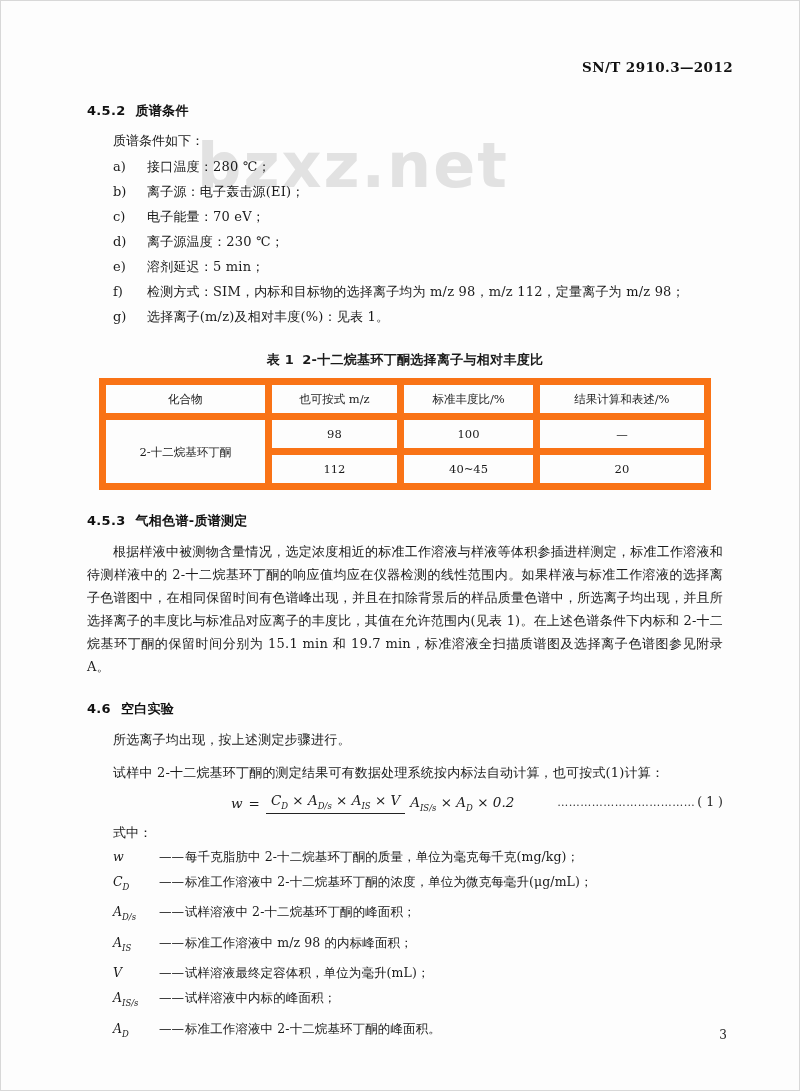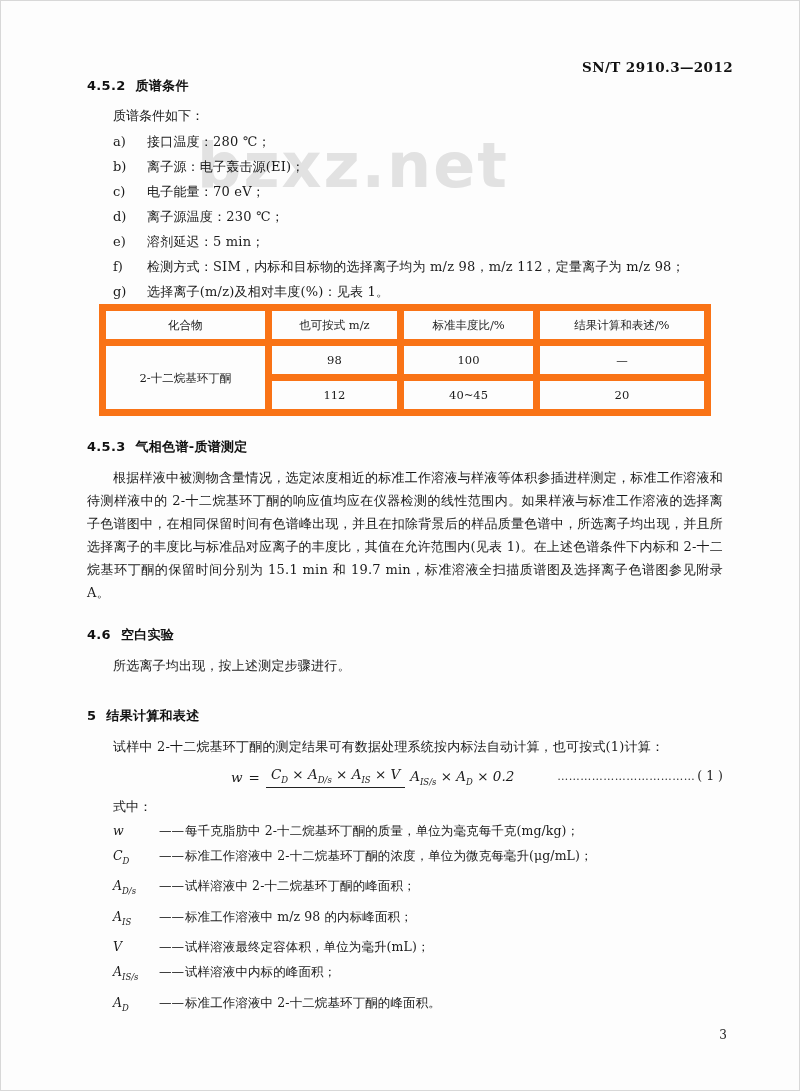--- a/index.html
+++ b/index.html
@@ -50,21 +50,21 @@
     font-size: 13.5px;
     font-weight: bold;
     letter-spacing: 0.4px;
     color: #111;
   }
 
   
   .body-region {
     position: absolute;
     left: 0;
-    top: 76px;
+    top: 101px;
     width: 800px;
     padding: 0 78px 0 86px;
   }
 
   h2.sec {
     font-family: "DejaVu Sans", "Liberation Sans", sans-serif;
     font-size: 13px;
     font-weight: bold;
     margin: 0 0 4px 0;
     color: #111;
@@ -242,20 +242,23 @@
       <li>
         <span class="mk">f)</span>
         <span class="tx">检测方式：SIM，内标和目标物的选择离子均为 m/z 98，m/z 112，定量离子为 m/z 98；</span>
       </li>
       <li>
         <span class="mk">g)</span>
         <span class="tx">选择离子(m/z)及相对丰度(%)：见表 1。</span>
       </li>
     </ul>
 
+    <div class="tbl-caption">
+      <span class="cn">表 1</span><span>2-十二烷基环丁酮选择离子与相对丰度比</span>
+    </div>
 
     <table class="data">
       <thead>
         <tr>
           <th>化合物</th>
           <th>也可按式 m/z</th>
           <th>标准丰度比/%</th>
           <th>结果计算和表述/%</th>
         </tr>
       </thead>
@@ -277,23 +280,20 @@
     <h2 class="sec top-gap">
       <span class="num">4.5.3</span><span>气相色谱-质谱测定</span>
     </h2>
     <p class="para">根据样液中被测物含量情况，选定浓度相近的标准工作溶液与样液等体积参插进样测定，标准工作溶液和待测样液中的 2-十二烷基环丁酮的响应值均应在仪器检测的线性范围内。如果样液与标准工作溶液的选择离子色谱图中，在相同保留时间有色谱峰出现，并且在扣除背景后的样品质量色谱中，所选离子均出现，并且所选择离子的丰度比与标准品对应离子的丰度比，其值在允许范围内(见表 1)。在上述色谱条件下内标和 2-十二烷基环丁酮的保留时间分别为 15.1 min 和 19.7 min，标准溶液全扫描质谱图及选择离子色谱图参见附录 A。</p>
 
     <h2 class="sec top-gap">
       <span class="num">4.6</span><span>空白实验</span>
     </h2>
     <p class="para">所选离子均出现，按上述测定步骤进行。</p>
 
-    <h2 class="sec big-gap">
-      <span class="num">5</span><span>结果计算和表述</span>
-    </h2>
     <p class="para">试样中 2-十二烷基环丁酮的测定结果可有数据处理系统按内标法自动计算，也可按式(1)计算：</p>
 
     <div class="formula-row">
       <div class="formula">
         <span class="lhs">w</span>
         <span class="eq">=</span>
         <span class="frac">
           <span class="numer">C<sub>D</sub> × A<sub>D/s</sub> × A<sub>IS</sub> × V</span>
           <span class="denom">A<sub>IS/s</sub> × A<sub>D</sub> × 0.2</span>
         </span>

